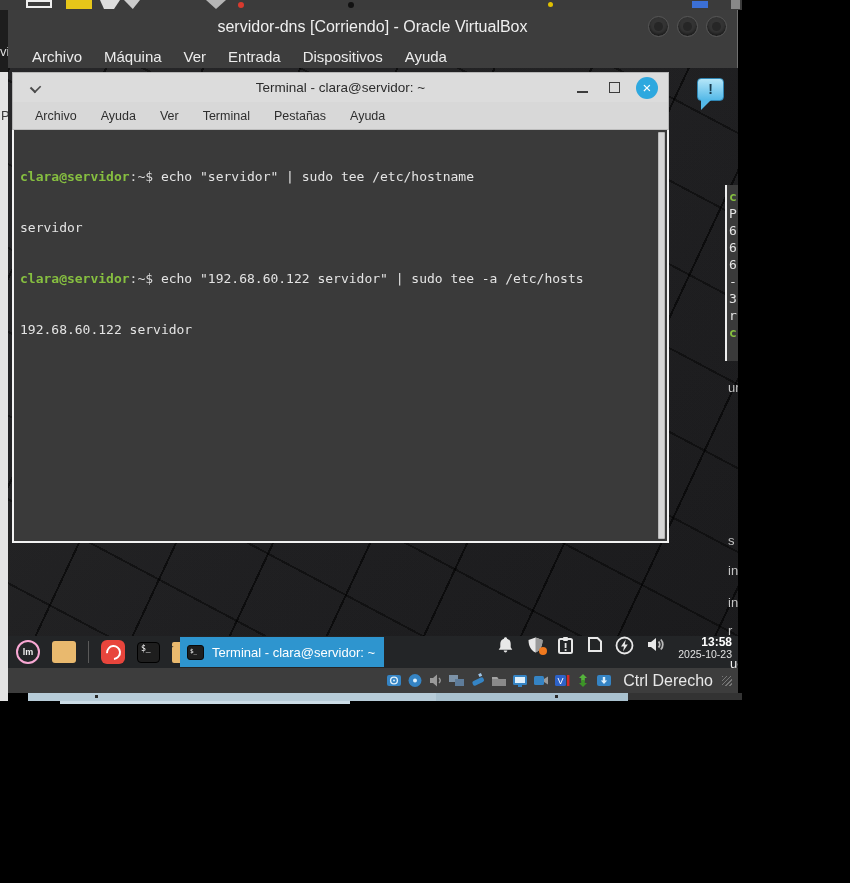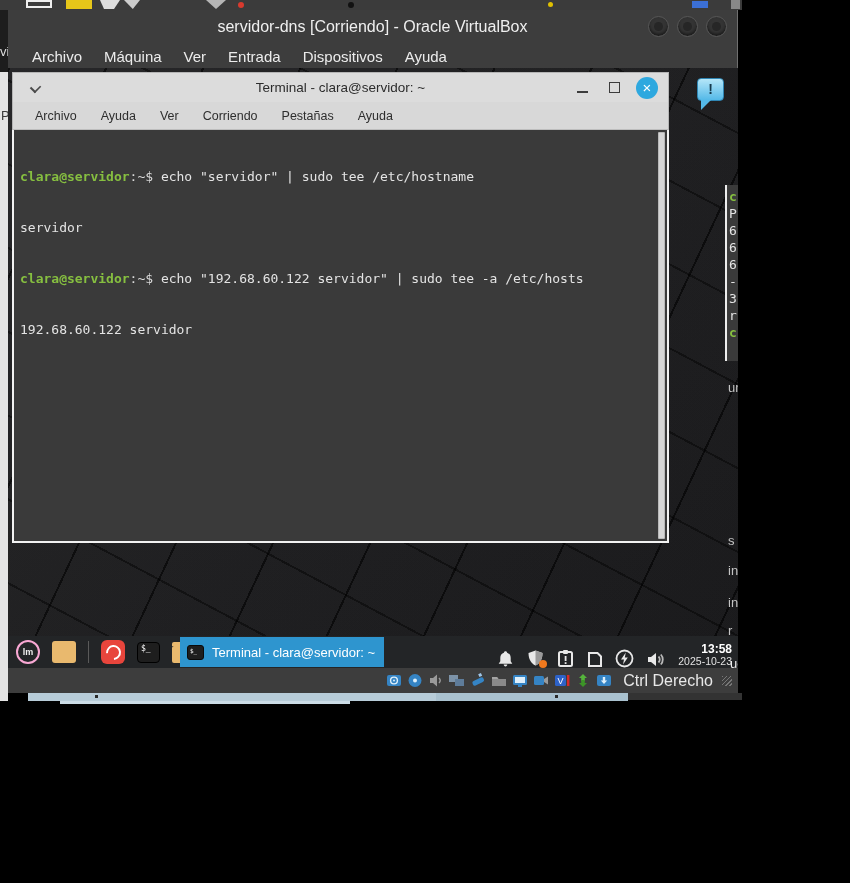--- a/index.html
+++ b/index.html
@@ -95,21 +95,21 @@
                         border:2.5px solid #fff; border-bottom-color:transparent; transform:rotate(40deg); }
   .termlaunch-btn { width:23px; height:21px; border-radius:4px; background:#1e1e1e; border:1px solid #000;
                     color:#fff; font-size:8px; font-family:"DejaVu Sans Mono",monospace; padding:1px 0 0 3px; }
   .folder-btn { width:24px; height:17px; border-radius:2px; background:#e9b96e; position:relative; margin-top:4px; }
   .folder-btn::before { content:""; position:absolute; left:0; top:-4px; width:11px; height:4px;
                         border-radius:2px 2px 0 0; background:#e9b96e; }
   .task-active { position:absolute; left:172px; top:1px; width:204px; height:30px; background:#2e95cf;
                  display:flex; align-items:center; gap:8px; padding-left:7px; color:#fff; font-size:13px; }
   .mini-term { width:17px; height:15px; border-radius:3px; background:#1e1e1e; border:1px solid #0a0a0a;
                color:#fff; font-size:6px; font-family:"DejaVu Sans Mono",monospace; padding:1px 0 0 2px; flex:0 0 auto; }
-  .tray { position:absolute; right:6px; top:0; height:32px; display:flex; align-items:flex-end; gap:12px; }
+  .tray { position:absolute; right:6px; top:0; height:32px; display:flex; align-items:flex-start; gap:12px; }
   .tray svg { display:block; }
   .clock { text-align:right; color:#fff; line-height:1.1; }
   .clock .tm { font-size:12px; font-weight:bold; }
   .clock .dt { font-size:10.5px; color:#e2e2e2; }
   .shield-wrap { position:relative; }
   .shield-dot { position:absolute; right:-2px; bottom:0; width:8px; height:8px; border-radius:50%; background:#f0791e; }
 
   
   .statusbar { position:absolute; left:0; top:658px; width:730px; height:25px; background:#3d3d3d;
                display:flex; align-items:center; justify-content:flex-end; gap:5px; padding-right:6px; }
@@ -170,21 +170,21 @@
           <div class="t-chevron"></div>
           <div class="t-title">Terminal - clara@servidor: ~</div>
           <div class="t-min"></div>
           <div class="t-max"></div>
           <div class="t-close">×</div>
         </div>
         <div class="t-menubar">
           <span>Archivo</span>
           <span>Ayuda</span>
           <span>Ver</span>
-          <span>Corriendo</span>
+          <span>Terminal</span>
           <span>Pestañas</span>
           <span>Ayuda</span>
         </div>
         <div class="t-body">
           <div class="t-line"><span class="u">clara@servidor</span><span class="s">:~$</span><span> echo "servidor" | sudo tee /etc/hostname</span></div>
           <div class="t-line"><span>servidor</span></div>
           <div class="t-line"><span class="u">clara@servidor</span><span class="s">:~$</span><span> echo "192.68.60.122 servidor" | sudo tee -a /etc/hosts</span></div>
           <div class="t-line"><span>192.68.60.122 servidor</span></div>
           <div class="t-scroll"></div>
         </div>

